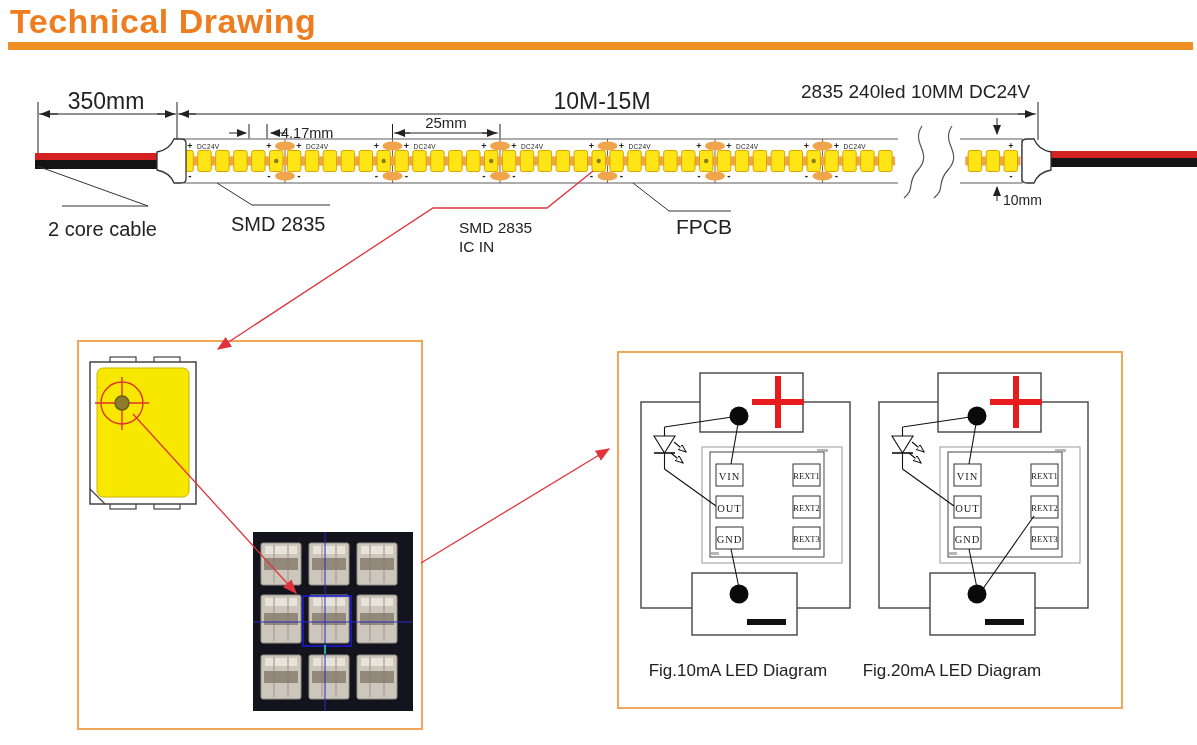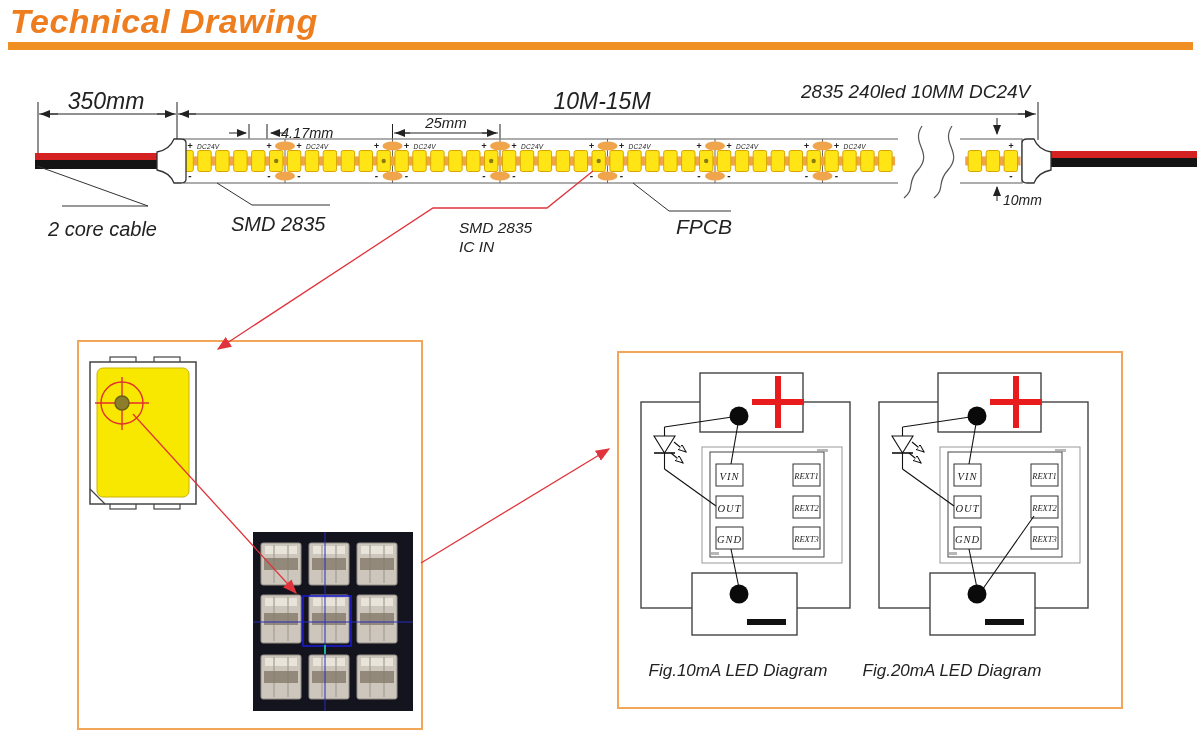--- a/index.html
+++ b/index.html
@@ -1,17 +1,17 @@
 <!DOCTYPE html>
 <html><head>
 <meta charset="utf-8">
 <style>
   html,body{margin:0;padding:0;background:#fff;}
   .page{position:relative;width:1197px;height:745px;background:#fff;overflow:hidden;
-        font-family:"Liberation Sans",sans-serif;font-style:italic;}
+        font-family:"Liberation Sans",sans-serif;}
   .title{position:absolute;left:10px;top:2px;font-size:34px;font-weight:bold;
          letter-spacing:.5px;color:#ED7D1F;margin:0;}
   .title-bar{position:absolute;left:8px;top:42px;width:1185px;height:8px;background:#EF8F24;}
   svg text{font-family:"Liberation Sans",sans-serif;fill:#222;}
   svg .serif{font-family:"Liberation Serif",serif;}
 </style>
 </head>
 <body>
 
 <div class="page">

